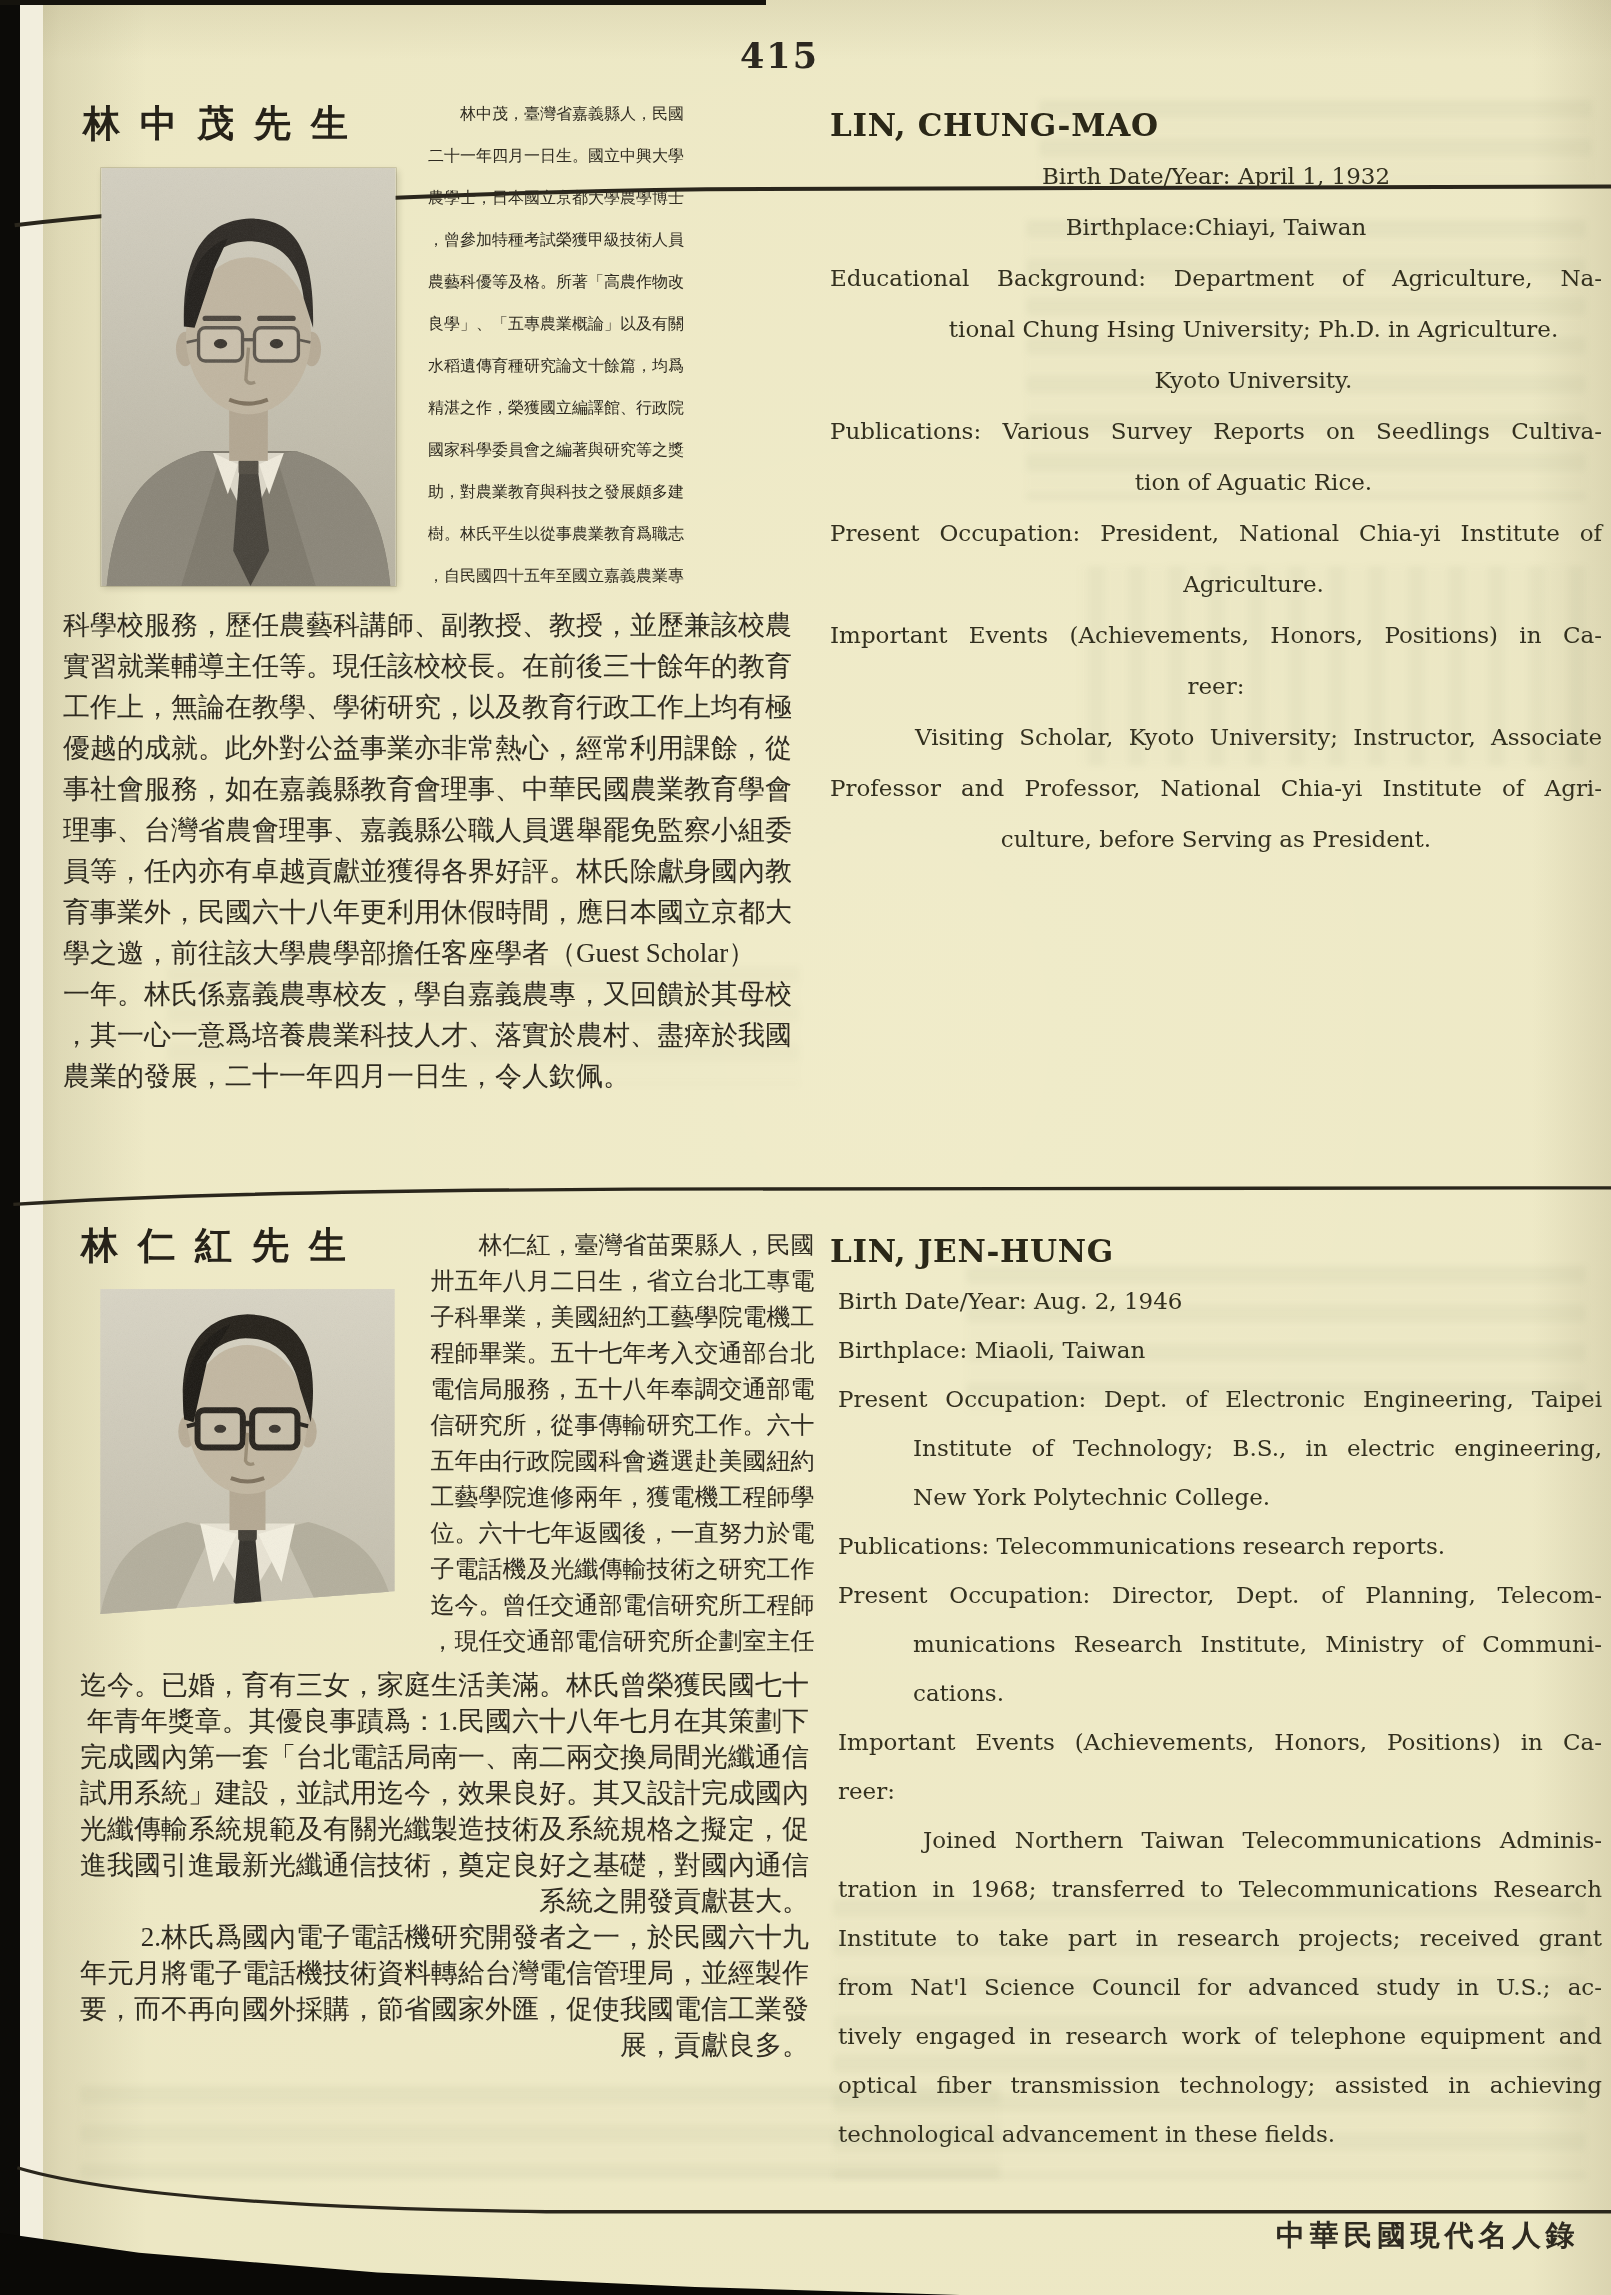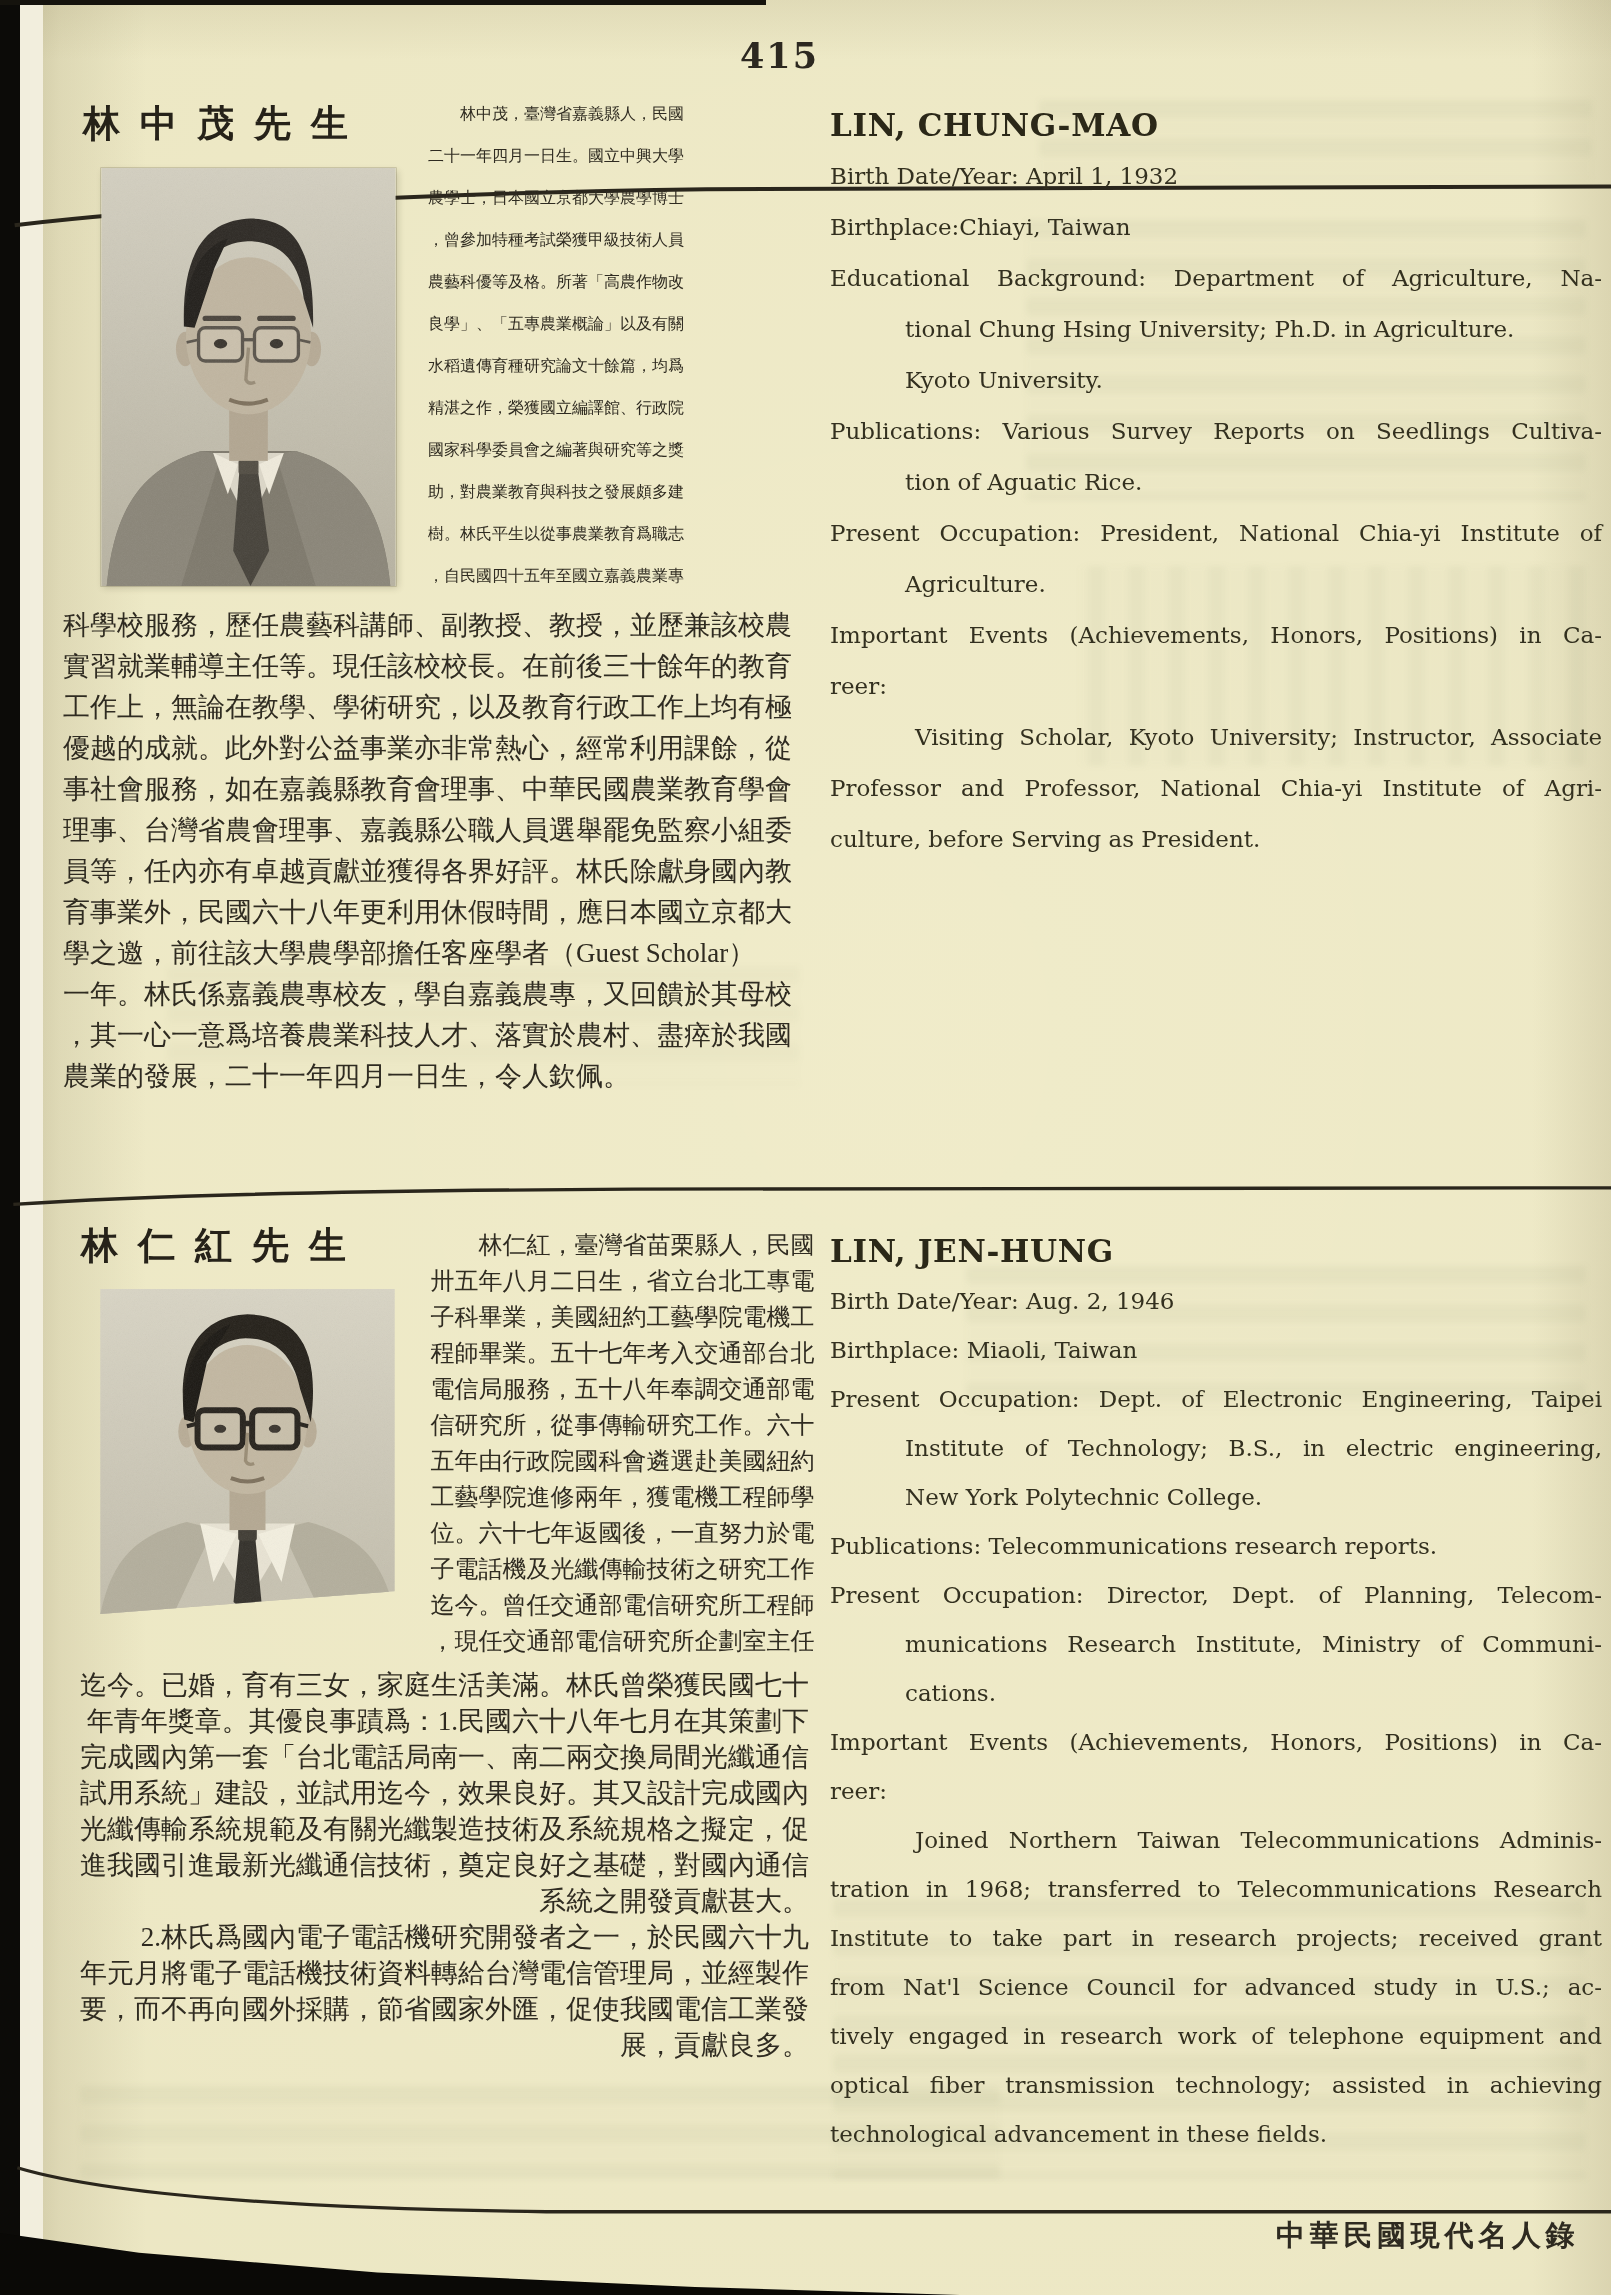--- a/index.html
+++ b/index.html
@@ -50,23 +50,23 @@
   .e2-wide{left:63px;top:1667px;width:746px;font-size:27px;text-align:right;}
   .e2-wide .line{height:36px;line-height:36px;}
 
   
   .en-col{position:absolute;left:830px;width:772px;color:#33301f;
     font-family:"DejaVu Serif","Liberation Serif",serif;}
   .en-heading{font-size:31px;font-weight:bold;letter-spacing:0.7px;color:#2b2818;
     height:52px;line-height:52px;}
   .en-col .line{font-size:23px;}
   .e1-en{top:99px;}
-  .e1-en .line{height:51px;line-height:51px;}
+  .e1-en .line{height:51px;line-height:51px;text-align:center;}
   .e2-en{top:1225px;}
-  .e2-en .line{height:49px;line-height:49px;}
+  .e2-en .line{height:49px;line-height:49px;margin-left:8px;}
   .en-col .line.i1{padding-left:75px;}
   .en-col .line.i2{padding-left:85px;}
   .en-col .line.j{text-align:justify;text-align-last:justify;}
 
   
   .photo{position:absolute;box-shadow:0 0 0 0.7px rgba(60,52,30,.25), 2px 2.7px 6.7px rgba(60,52,30,.2);}
   .photo svg{display:block;width:100%;height:100%;}
   .photo1{left:101px;top:168px;width:295px;height:418px;}
   .photo2{left:100px;top:1289px;width:295px;height:325px;
     clip-path:polygon(0 0,100% 0,100% 93%,0 100%);box-shadow:none;}

